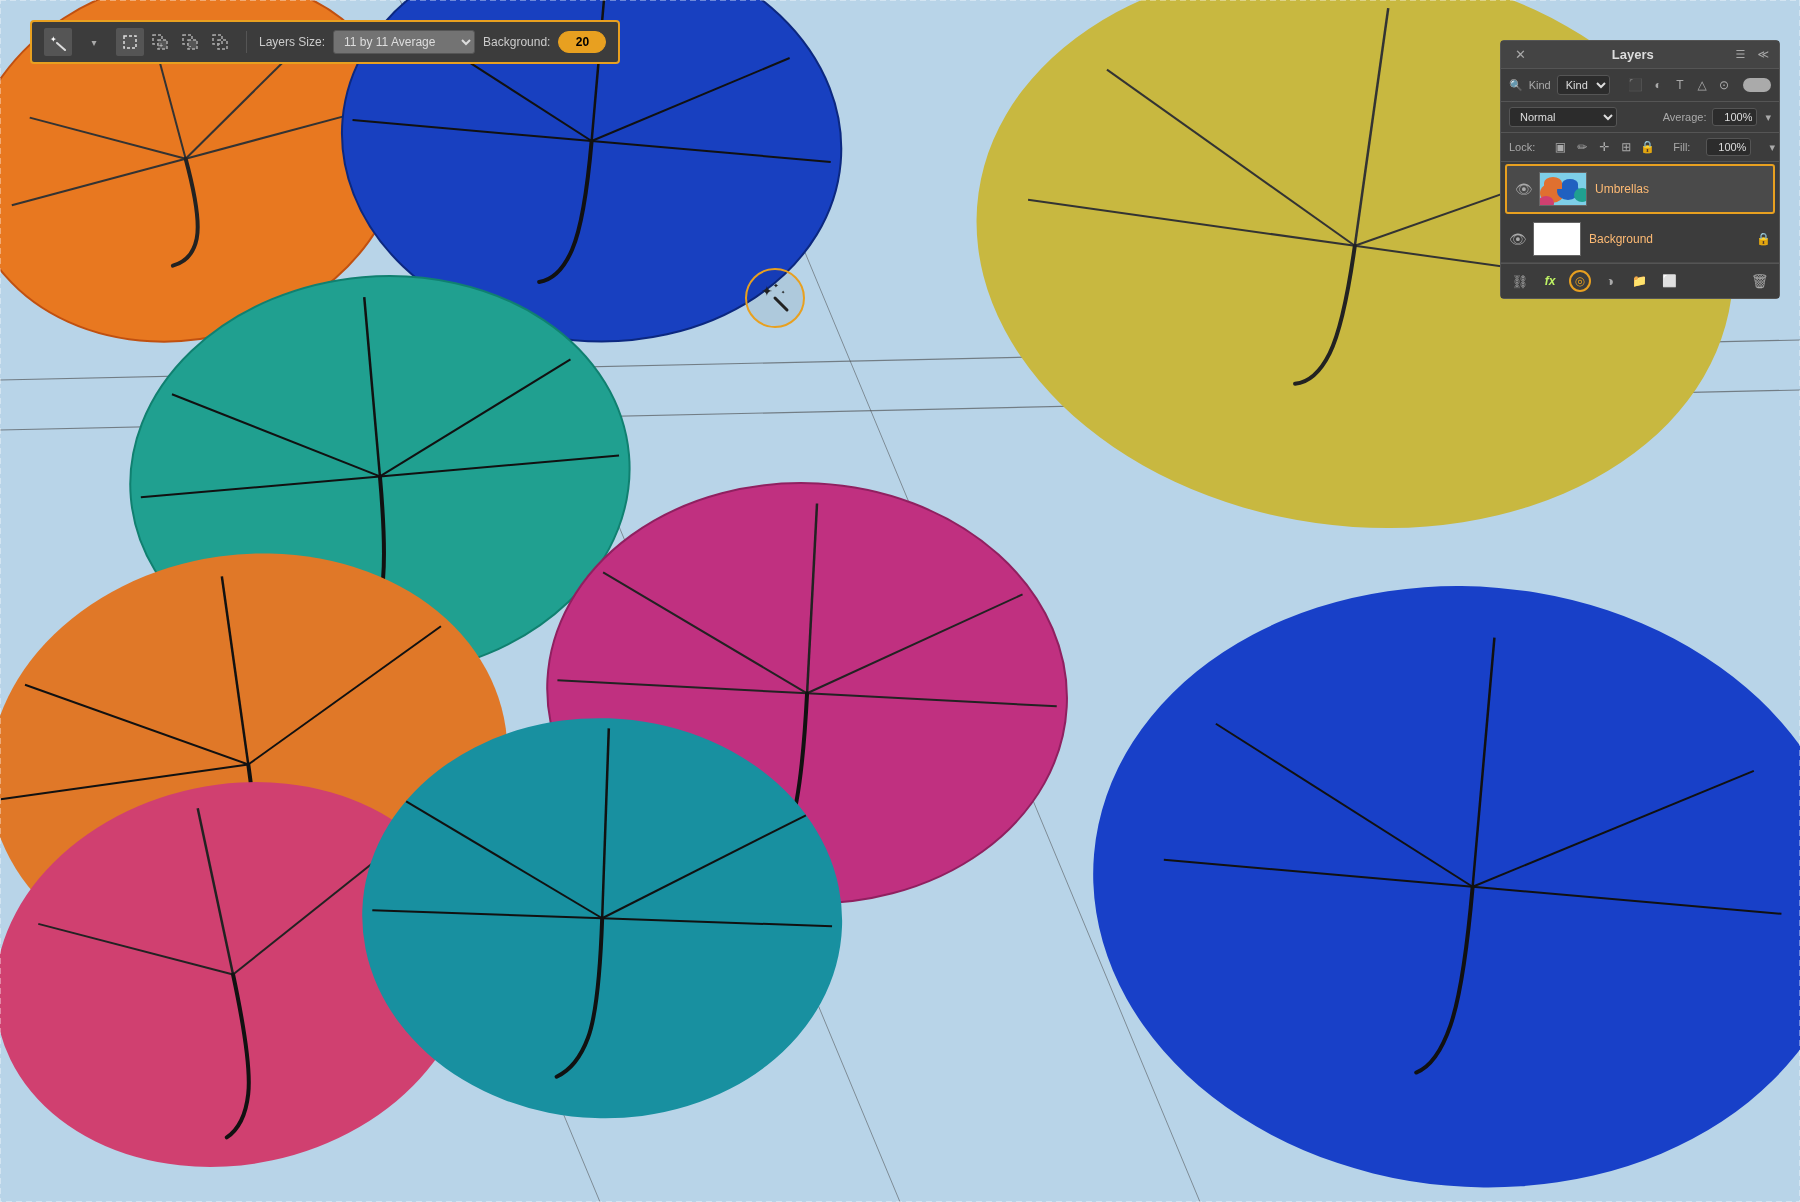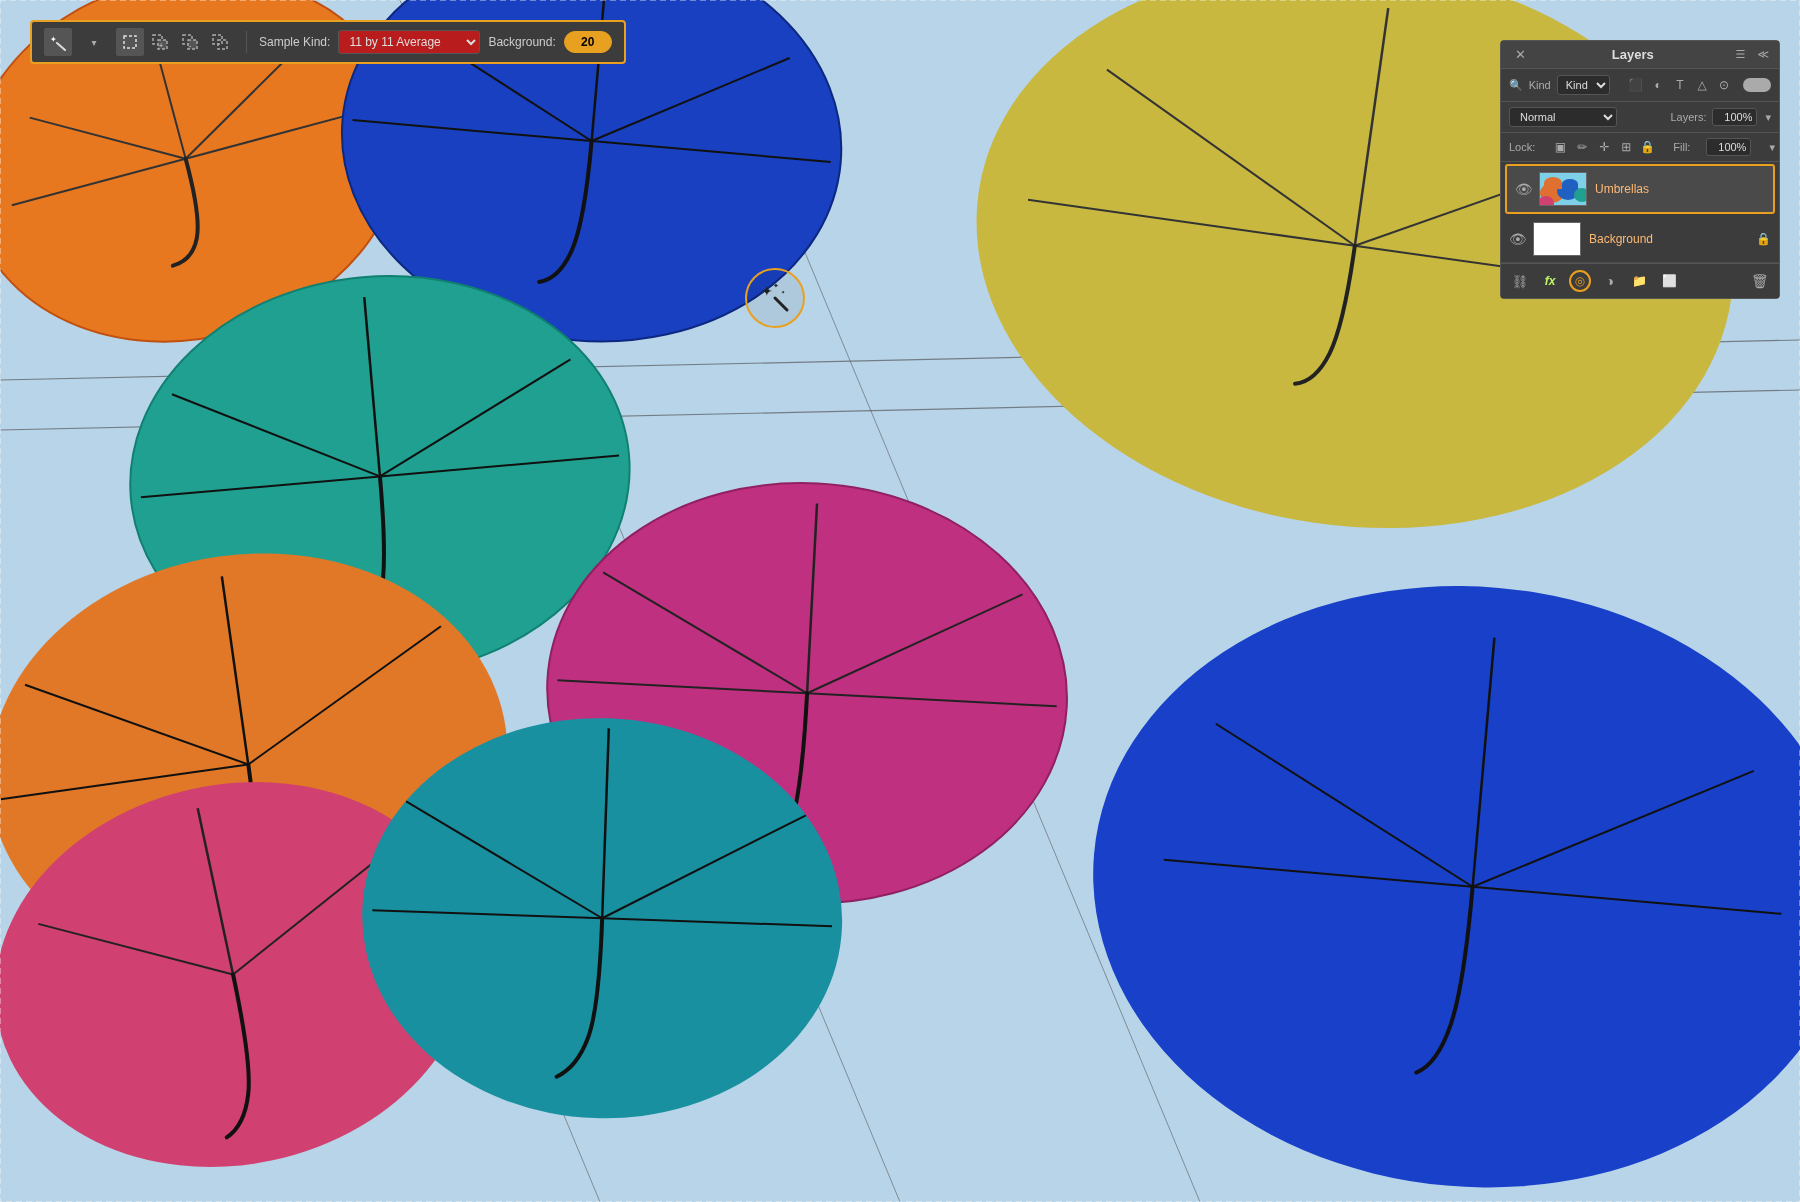--- a/index.html
+++ b/index.html
@@ -61,21 +61,21 @@
       margin: 0 4px;
     }
 
     .toolbar-label {
       color: #ccc;
       font-size: 12px;
       white-space: nowrap;
     }
 
     .toolbar-select {
-      background: #b91c1c;
+      background: #737373;
       color: #ddd;
       border: 1px solid #555;
       border-radius: 3px;
       padding: 3px 6px;
       font-size: 12px;
       cursor: pointer;
     }
 
     .toolbar-input {
       background: #e8a020;
@@ -524,21 +524,21 @@
     <button class="tool-icon-btn" title="Intersect with Selection">
       <svg width="16" height="16" viewBox="0 0 16 16">
         <rect x="1" y="1" width="9" height="9" fill="none" stroke="#aaa" stroke-width="1.5" stroke-dasharray="3,2"></rect>
         <rect x="6" y="6" width="9" height="9" fill="none" stroke="#aaa" stroke-width="1.5" stroke-dasharray="3,2"></rect>
       </svg>
     </button>
   </div>
 
   <div class="toolbar-divider"></div>
 
-  <span class="toolbar-label">Sample Kind:</span>
+  <span class="toolbar-label">Layers Size:</span>
   <select class="toolbar-select"><option>Point Sample</option><option>3 by 3 Average</option><option>5 by 5 Average</option><option selected="">11 by 11 Average</option><option>31 by 31 Average</option><option>51 by 51 Average</option><option>101 by 101 Average</option></select>
 
   <span class="toolbar-label">Background:</span>
   <input class="toolbar-input" type="text" value="20" style="">
 </div>
 
 <div id="cursor-indicator">
   <svg width="32" height="32" viewBox="0 0 32 32">
 
     <line x1="16" y1="16" x2="28" y2="28" stroke="#222" stroke-width="3" stroke-linecap="round"></line>
@@ -573,21 +573,21 @@
       <span class="filter-icon">△</span>
       <span class="filter-icon">⊙</span>
     </div>
     <div class="filter-toggle"></div>
   </div>
 
   <div class="layers-blend-row">
     <select class="blend-select">
       <option>Normal</option>
     </select>
-    <span class="opacity-label">Layers:</span>
+    <span class="opacity-label">Average:</span>
     <input class="opacity-input" type="text" value="100%" style="">
     <span style="color:#aaa;font-size:11px;margin-left:2px;">▾</span>
   </div>
 
   <div class="layers-lock-row">
     <span class="lock-label">Lock:</span>
     <div class="lock-icons">
       <span class="lock-icon" title="Lock Transparent Pixels">▣</span>
       <span class="lock-icon" title="Lock Image Pixels">✏</span>
       <span class="lock-icon" title="Lock Position">✛</span>

